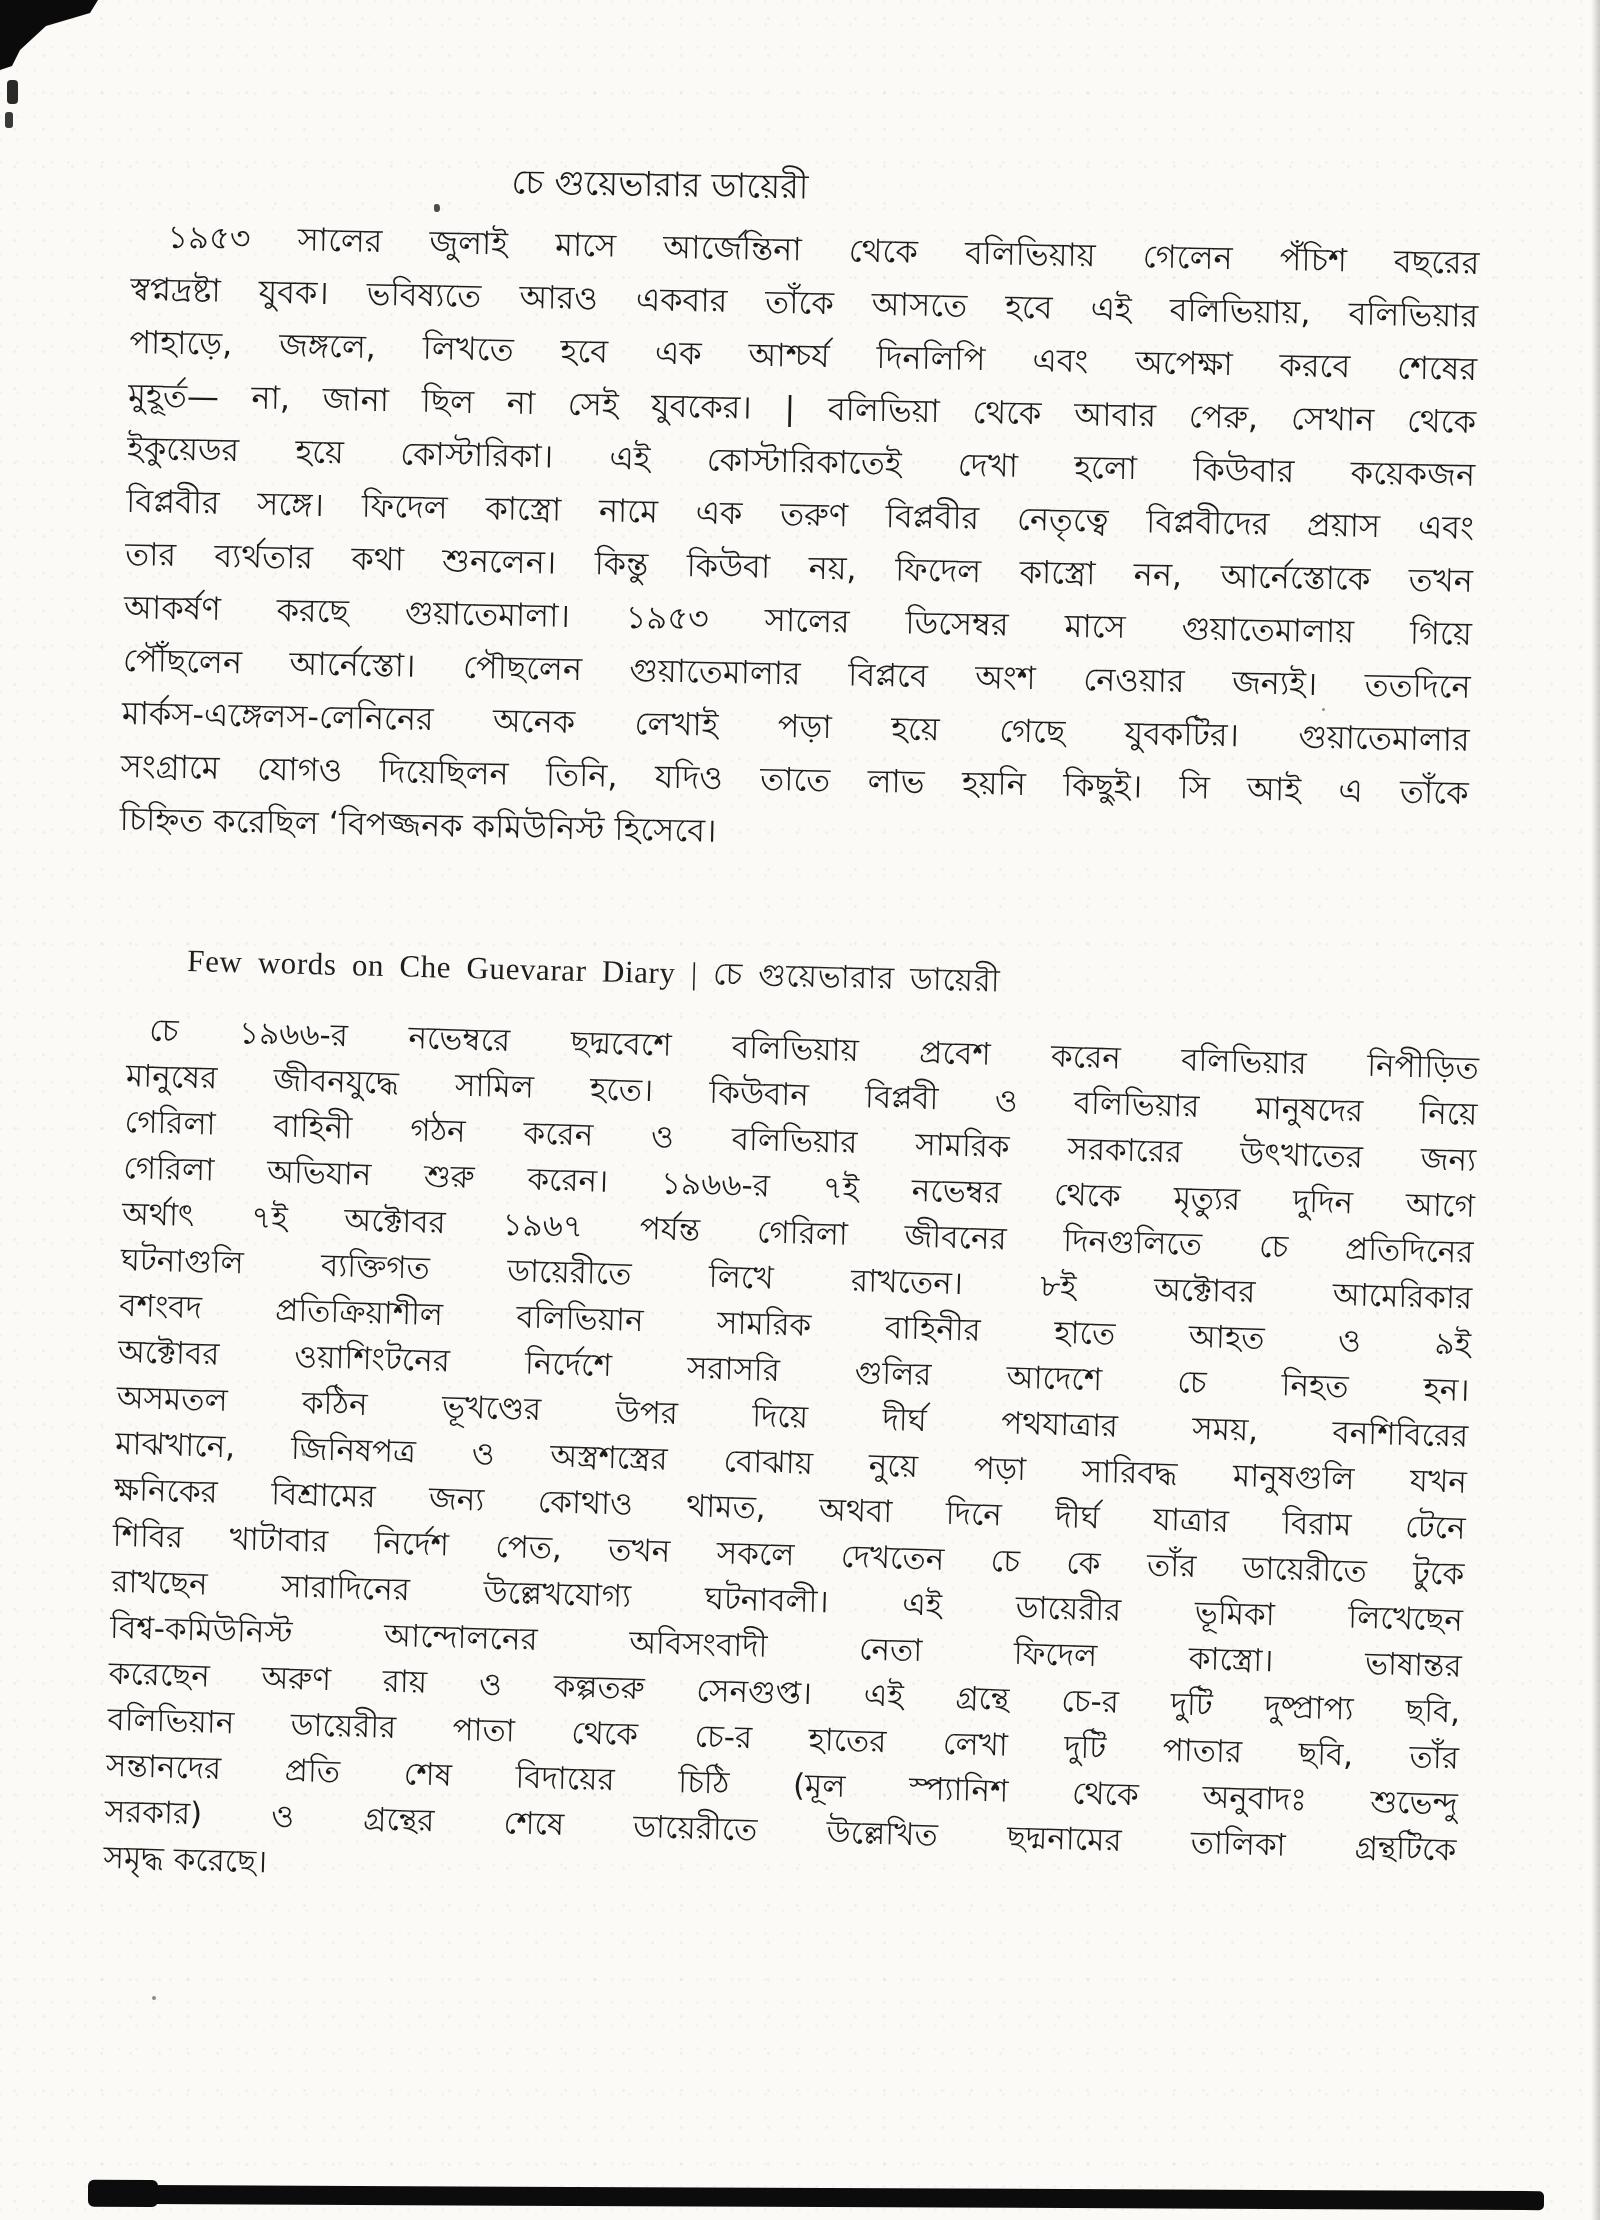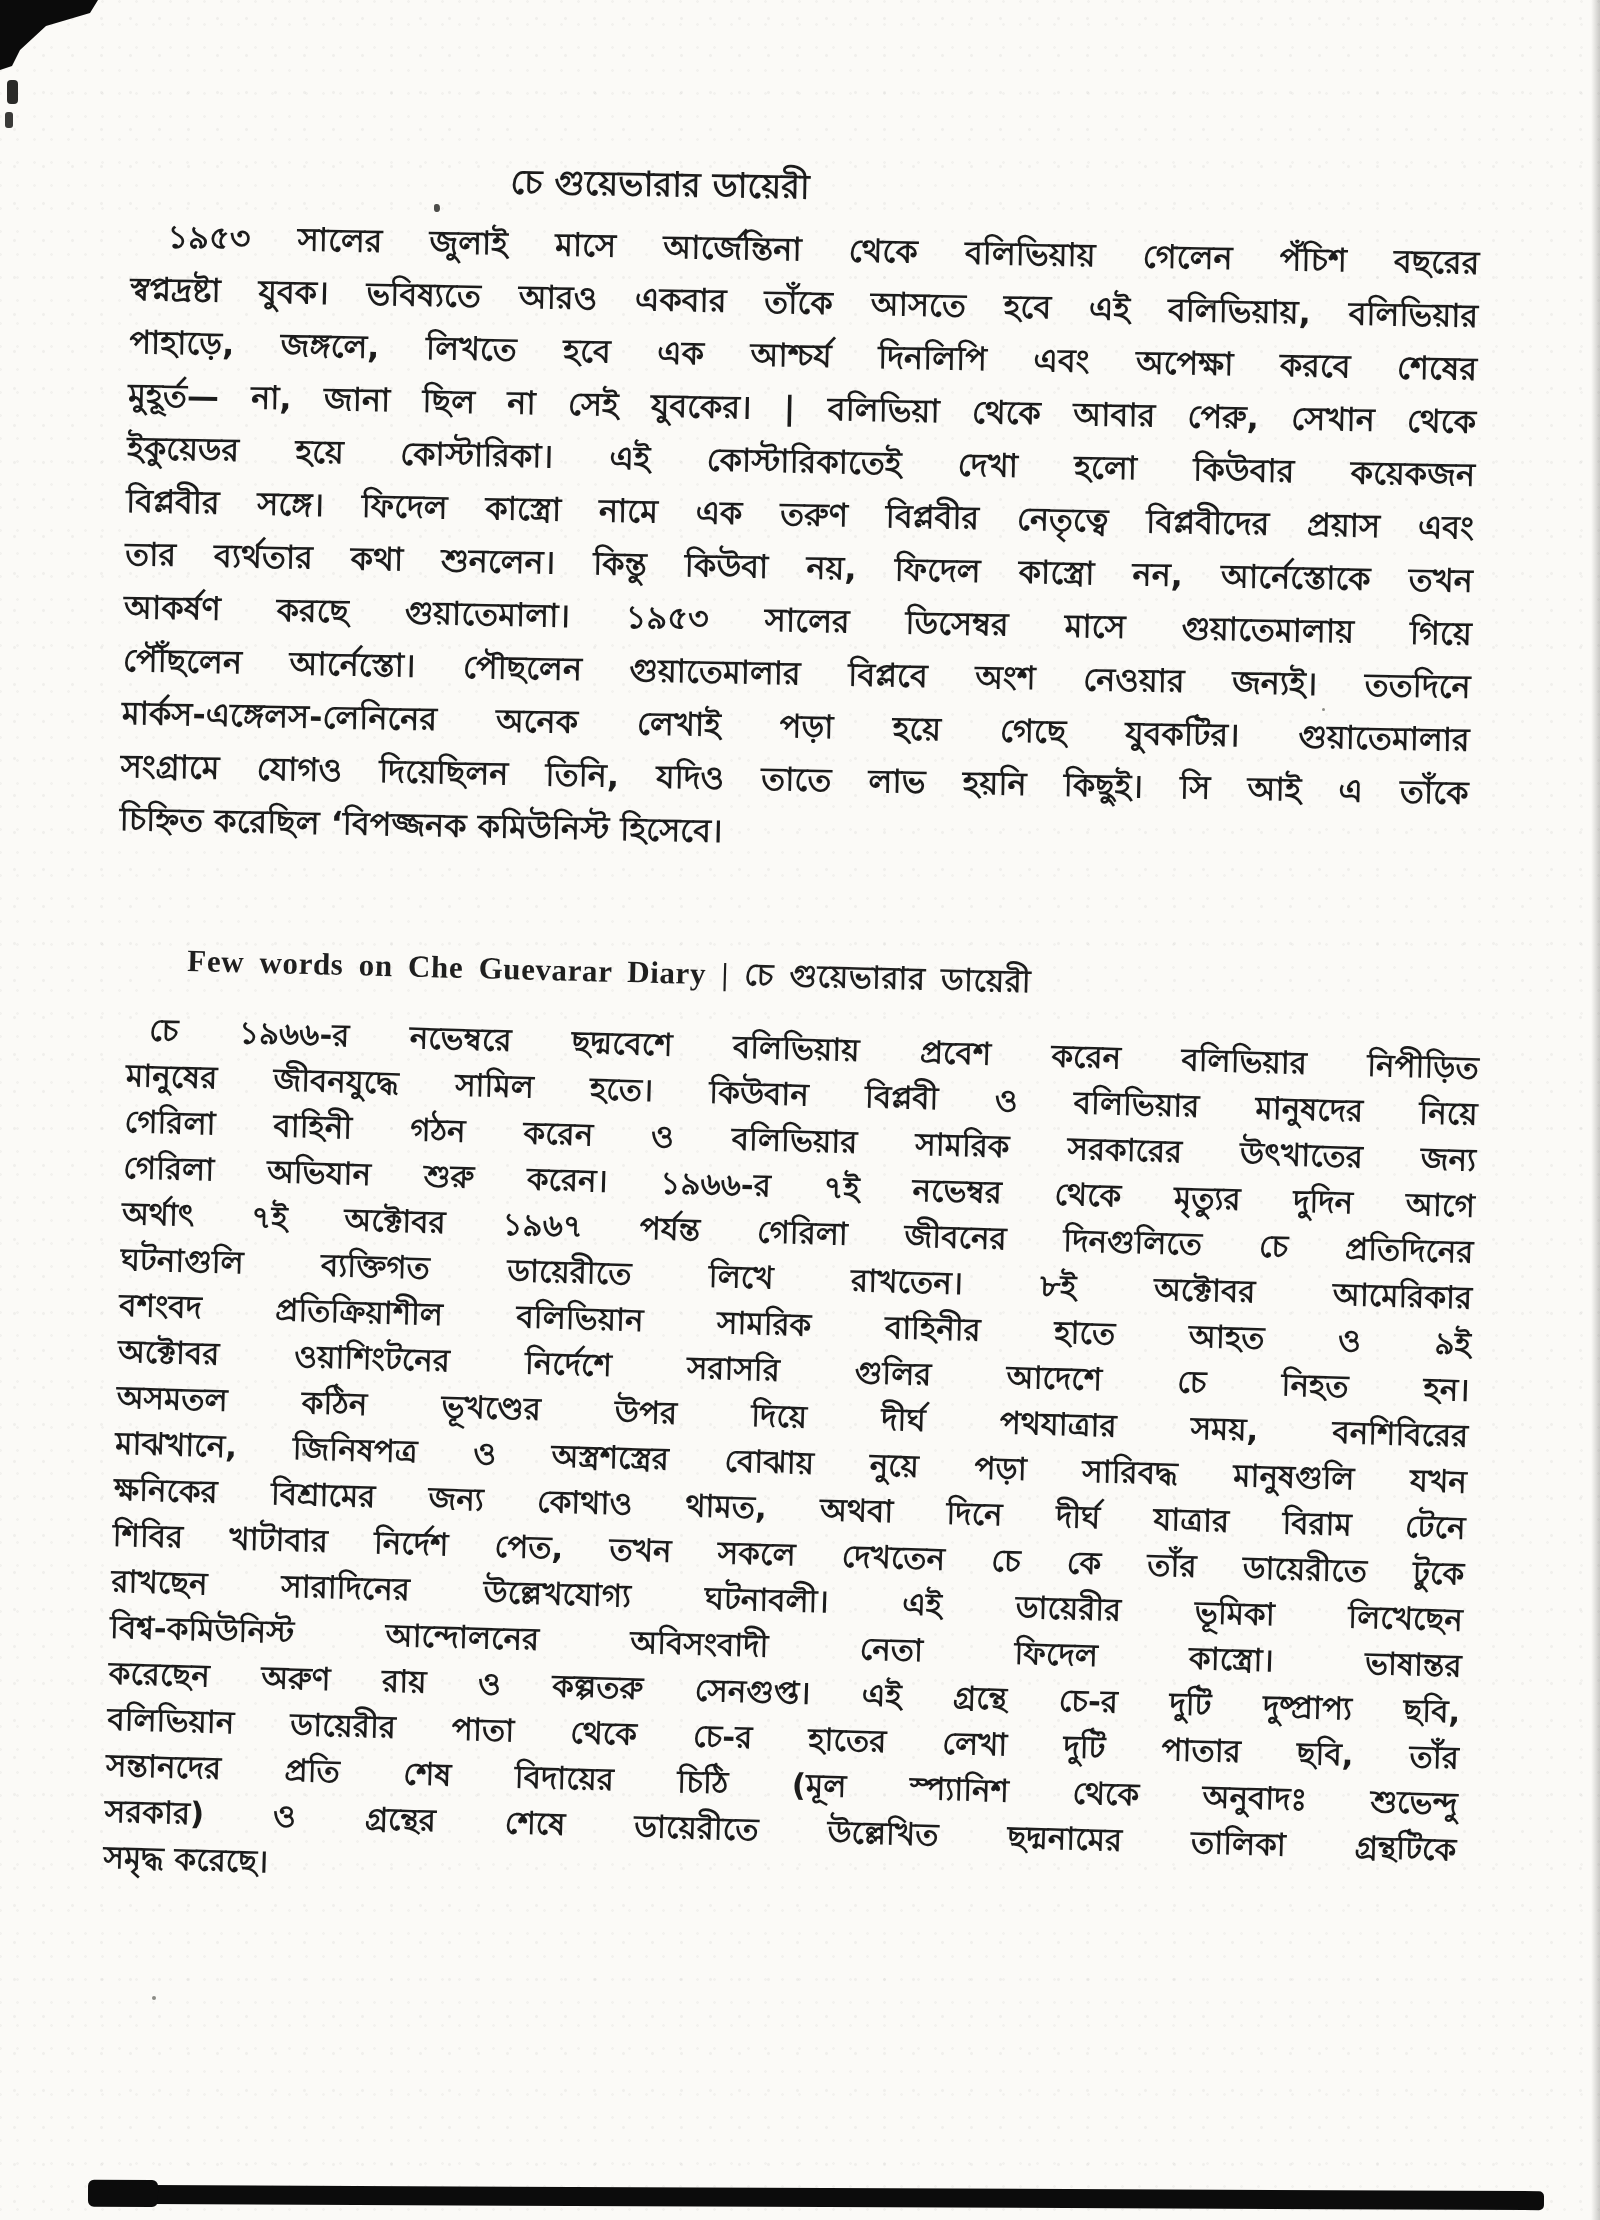--- a/index.html
+++ b/index.html
@@ -14,21 +14,20 @@
     height: 2220px;
     background: var(--paper);
     overflow: hidden;
     font-family: "DejaVu Sans", sans-serif;
   }
   .page {
     position: relative;
     width: 1600px;
     height: 2220px;
     background: var(--paper);
-    font-weight: bold;
   }
   
   .page::before {
     content: "";
     position: absolute;
     inset: 0;
     background-image:
       radial-gradient(rgba(40,40,38,0.05) 1px, transparent 1.6px),
       radial-gradient(rgba(40,40,38,0.04) 1px, transparent 1.4px);
     background-size: 29px 37px, 17px 23px;

